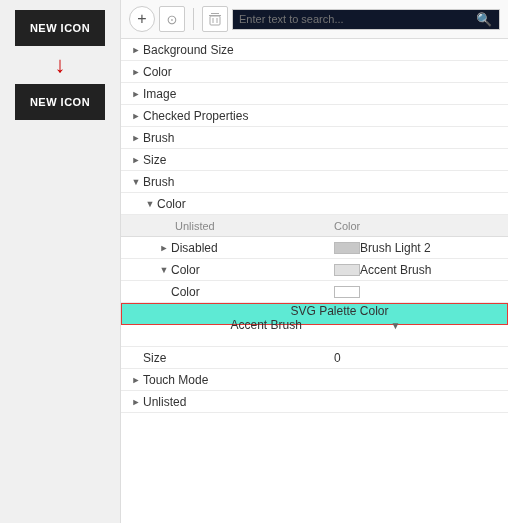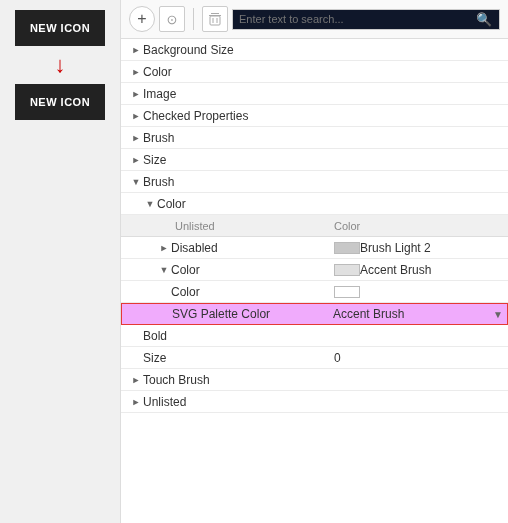--- a/index.html
+++ b/index.html
@@ -121,22 +121,23 @@
     .prop-row {
       display: flex;
       align-items: center;
       height: 22px;
       border-bottom: 1px solid #ebebeb;
       cursor: pointer;
       user-select: none;
     }
 
     .prop-row.highlighted {
-      background: #f0abfc;
+      background: #5eead4;
       border: 1px solid #e53935;
+      flex-direction: column;
     }
 
     .prop-label-cell {
       display: flex;
       align-items: center;
       flex: 1;
       padding-left: 4px;
       color: #333;
     }
 
@@ -336,38 +337,35 @@
         <span>SVG Palette Color</span>
       </div>
       <div class="prop-value-cell" style="display:flex; align-items:center; width:180px;">
         <span style="flex:1;">Accent Brush</span>
         <span class="dropdown-arrow">▼</span>
       </div>
     </div>
 
 
     <div class="prop-row">
-      <div class="prop-label-cell indent-2">
-        <span>Bold</span>
-      </div>
     </div>
 
     <div class="prop-row">
       <div class="prop-label-cell indent-2">
         <span>Size</span>
       </div>
       <div class="prop-value-cell">
         <span>0</span>
       </div>
     </div>
 
     <div class="prop-row">
       <div class="prop-label-cell indent-1">
         <span class="chevron">►</span>
-        <span>Touch Brush</span>
+        <span>Touch Mode</span>
       </div>
     </div>
 
     <div class="prop-row">
       <div class="prop-label-cell indent-1">
         <span class="chevron">►</span>
         <span>Unlisted</span>
       </div>
     </div>
 

